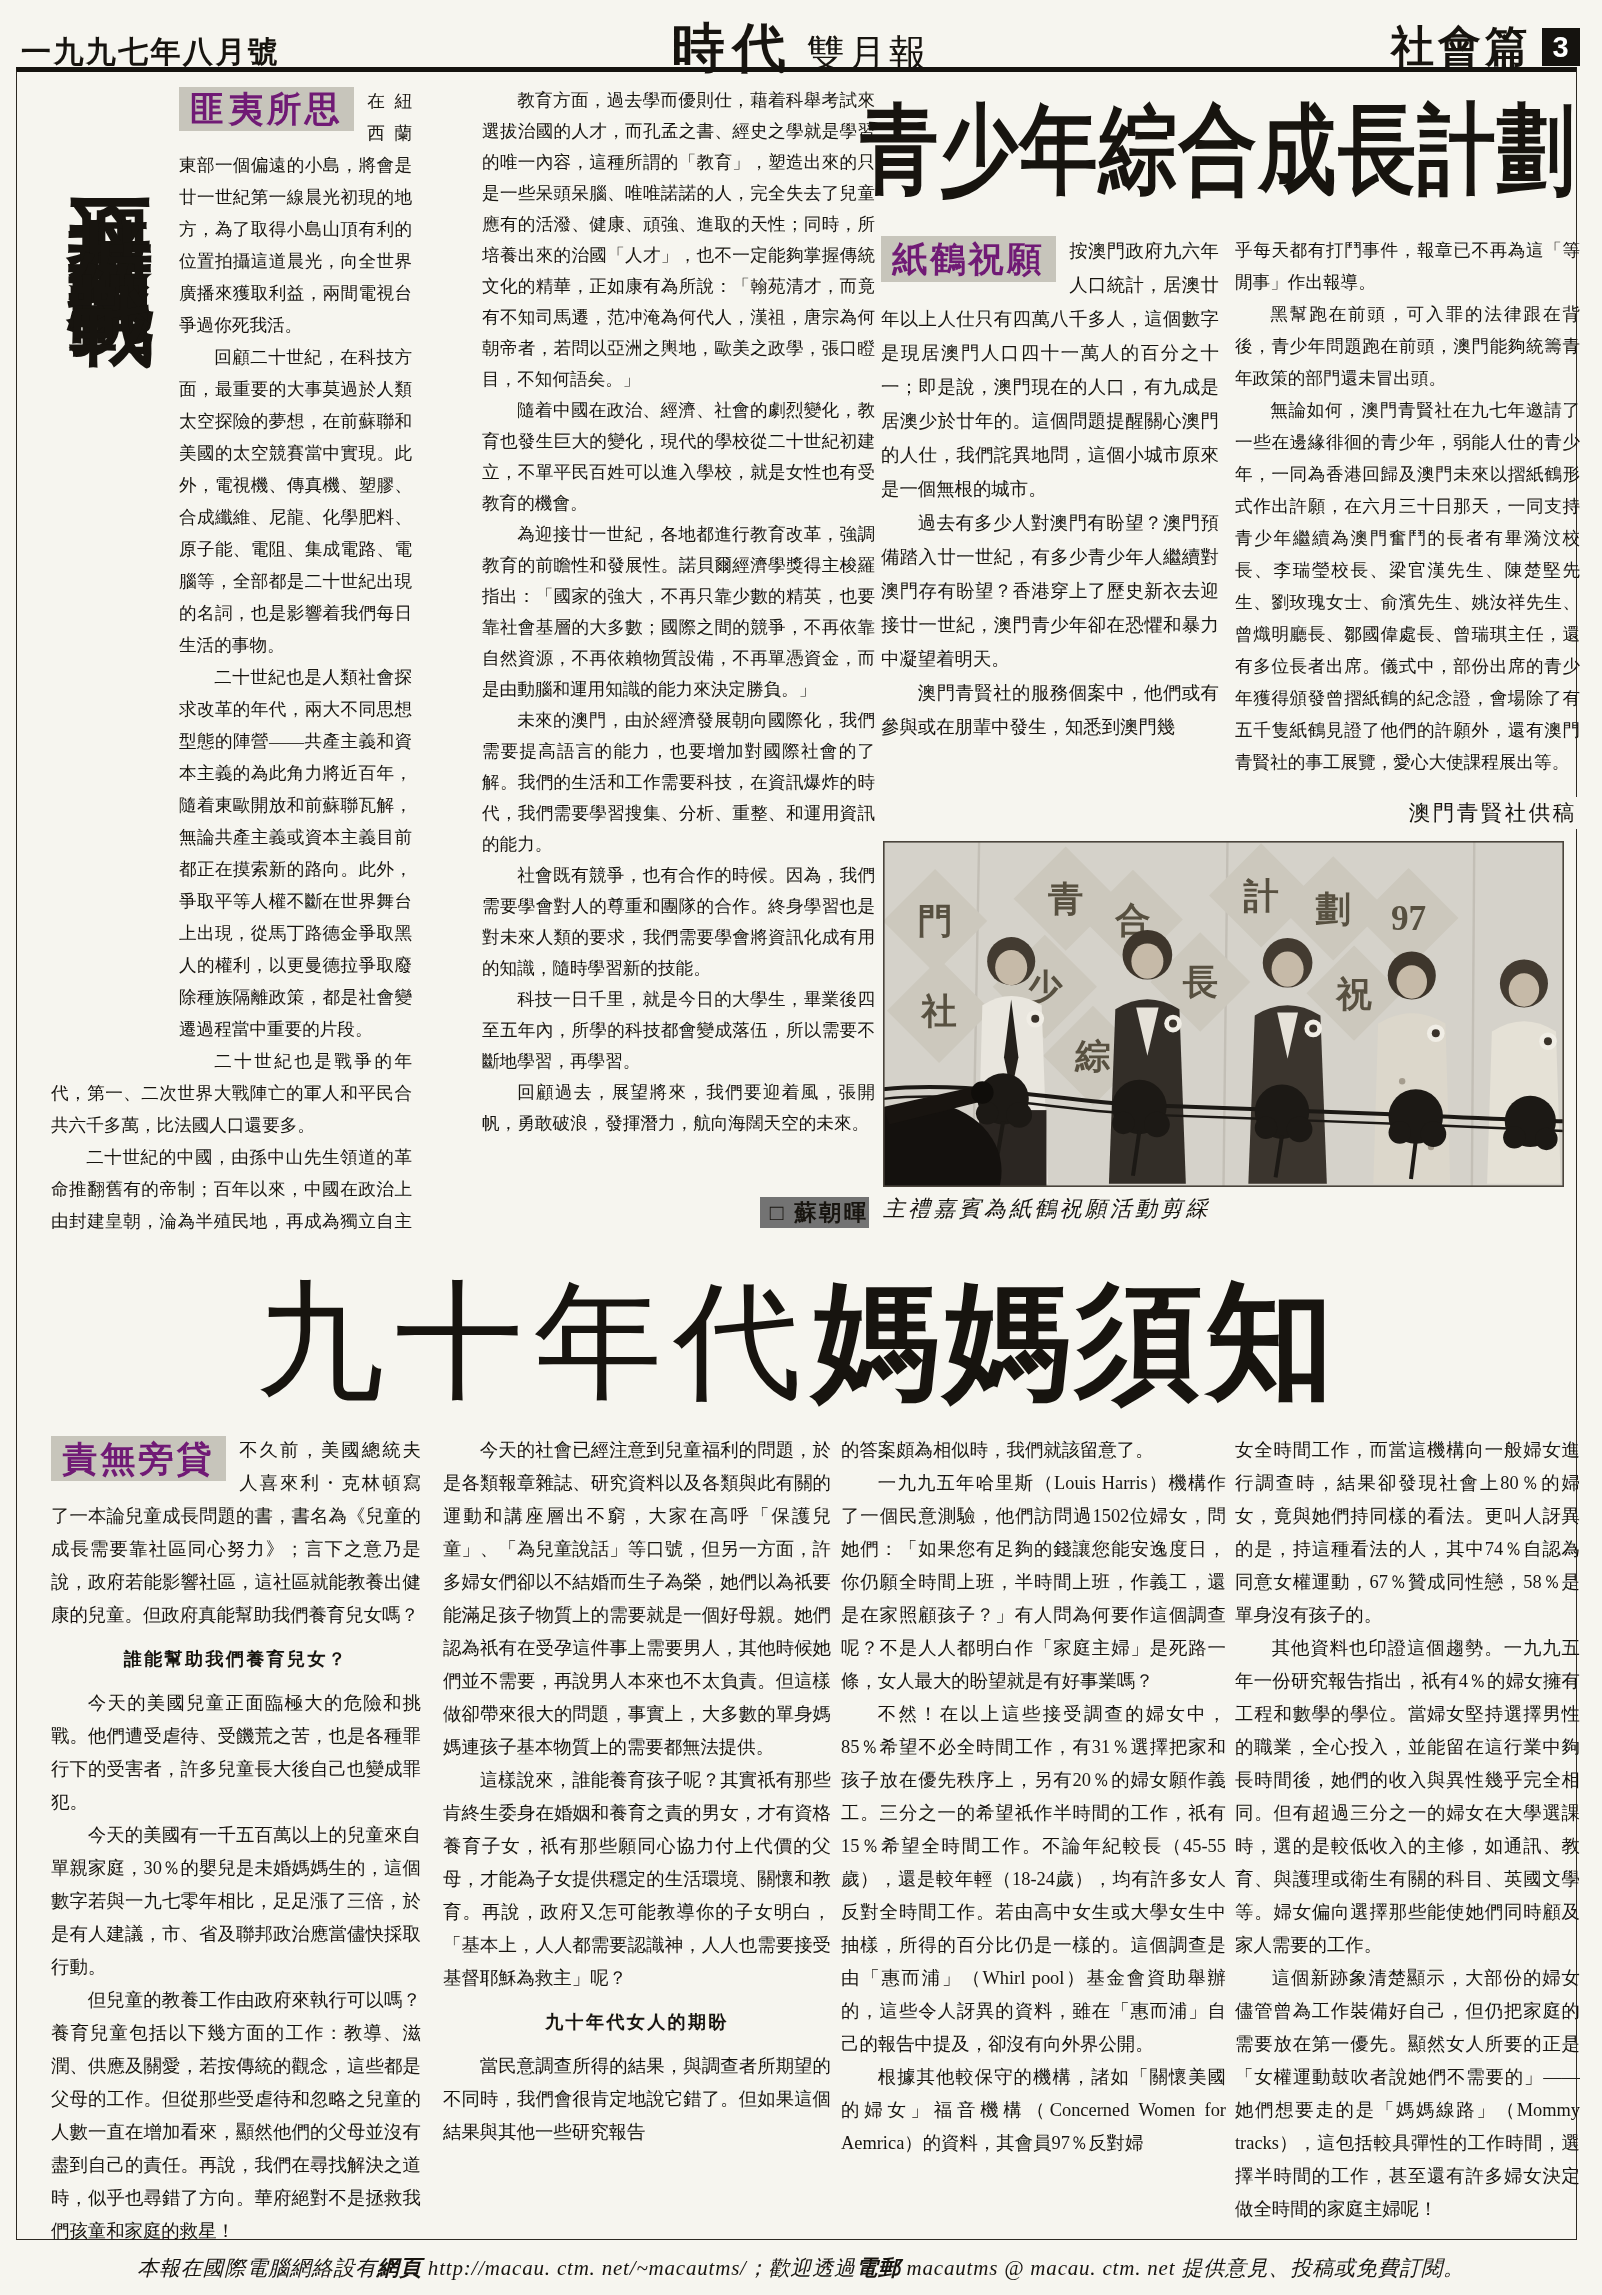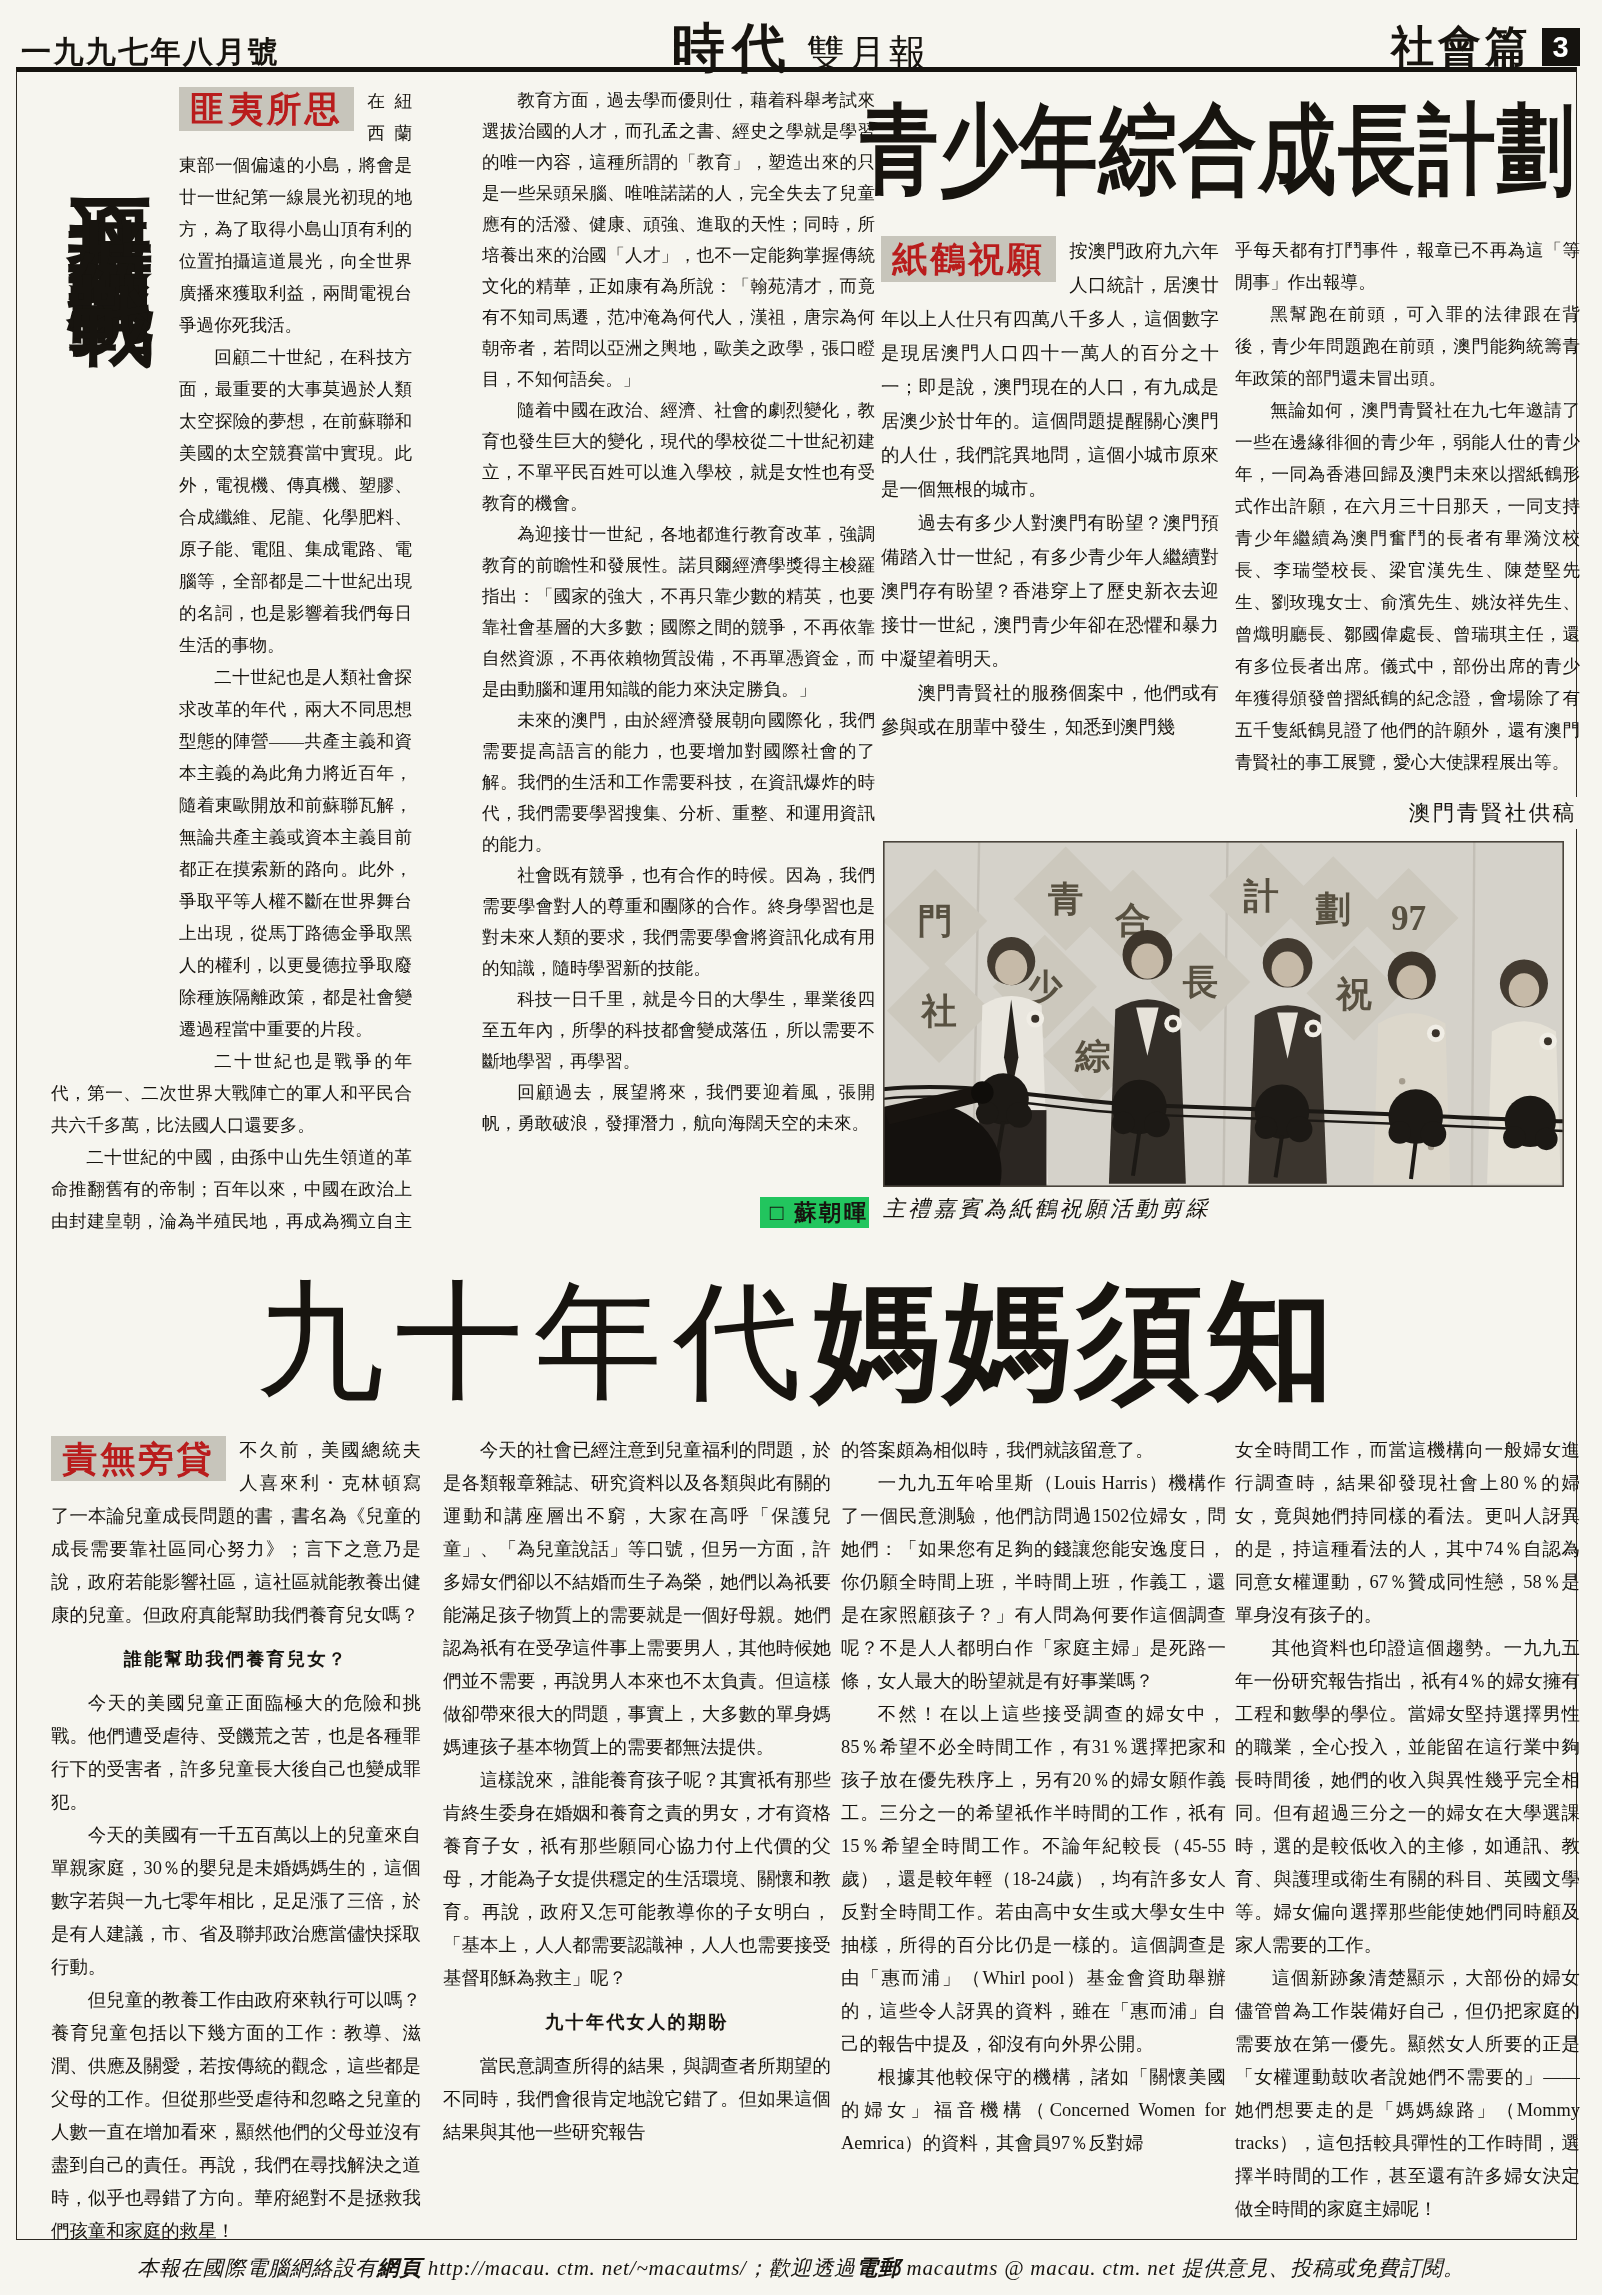--- a/index.html
+++ b/index.html
@@ -17,30 +17,30 @@
   .section{font-size:43px;font-weight:900;letter-spacing:4px;font-family:"Liberation Sans",sans-serif;}
   .pagebox{width:38px;height:38px;background:#15130f;color:#ffffff;text-align:center;
            font:700 29px/38px "Liberation Sans",sans-serif;}
   
   .frame{position:absolute;left:16px;top:67px;width:1561px;height:2173px;box-sizing:border-box;
          border:1.6px solid #2c2822;border-top:5.6px solid #15130f;}
   
   .col{position:absolute;text-align:justify;overflow:hidden;}
   .para{margin:0;text-indent:2em;}
   .para.first{text-indent:0;}
-  .kicker{float:left;background:#c7c5bb;color:#b91c1c;
+  .kicker{float:left;background:#c7c5bb;color:#701a75;
           font-family:"Liberation Sans",sans-serif;font-weight:900;font-size:35px;
           letter-spacing:3.2px;padding:6.4px 11.2px;margin:1.6px 13px 8px 0;}
   
   .a1c1{left:34px;top:13px;width:361px;height:1146px;font-size:17.6px;line-height:32px;}
   .vhead{float:left;width:120px;height:961px;box-sizing:border-box;padding-top:42px;
          writing-mode:vertical-rl;text-orientation:upright;
          font-size:85px;line-height:120px;font-weight:900;letter-spacing:11.2px;margin-right:8px;}
   .a1c2{left:465px;top:13px;width:393px;height:1146px;font-size:17.6px;line-height:31px;}
-  .byline{position:absolute;right:6.4px;bottom:3.2px;background:#22c55e;padding-left:9.6px;
+  .byline{position:absolute;right:6.4px;bottom:3.2px;background:#737373;padding-left:9.6px;
           font:900 22.4px "Liberation Sans",sans-serif;letter-spacing:2.4px;}
   
   .a2head{position:absolute;left:841px;top:13px;width:721px;text-align:center;
           font-size:78px;font-weight:900;letter-spacing:1.6px;
           transform:scaleY(1.25);transform-origin:top center;white-space:nowrap;}
   .a2c1{left:864px;top:162px;width:338px;height:595px;font-size:18.4px;line-height:34px;}
   .a2c2{left:1218px;top:162px;width:345px;height:595px;font-size:17.6px;line-height:32px;
         box-sizing:border-box;padding-bottom:35px;}
   .credit{position:absolute;right:3.2px;bottom:0;background:#f6f5ef;padding-left:8px;
           font-size:21.6px;letter-spacing:2.4px;}

